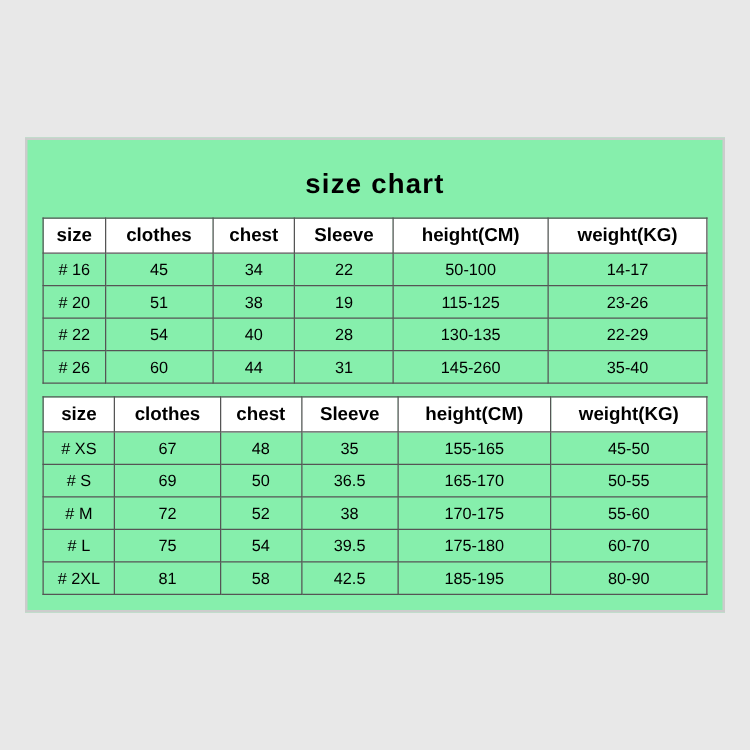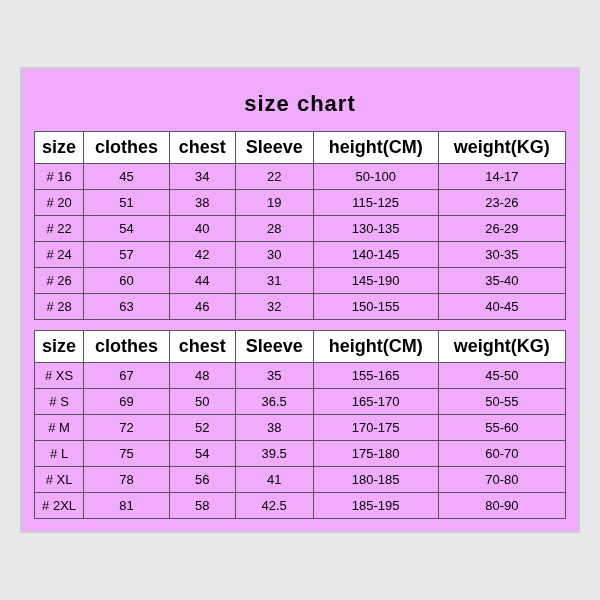--- a/index.html
+++ b/index.html
@@ -6,21 +6,21 @@
     body {
       width: 600px;
       height: 600px;
       background: #e8e8e8;
       display: flex;
       align-items: center;
       justify-content: center;
       font-family: Arial, sans-serif;
     }
     .card {
-      background: #f0abfc;
+      background: #86efac;
       border: 2px solid #ccc;
       width: 560px;
       padding: 12px;
     }
     .title {
       text-align: center;
       font-size: 22px;
       font-weight: bold;
       padding: 10px 0 14px 0;
       letter-spacing: 1px;
@@ -31,21 +31,21 @@
       font-size: 13px;
     }
     th, td {
       border: 1px solid #555;
       text-align: center;
       padding: 5px 2px;
     }
     thead tr th {
       background: #fff;
       font-weight: bold;
-      font-size: 18px;
+      font-size: 15px;
       text-align: center;
     }
     tbody tr td {
       font-size: 13px;
     }
     .section-gap {
       height: 10px;
     }
   </style>
 </head>
@@ -81,45 +81,29 @@
           <td>19</td>
           <td>115-125</td>
           <td>23-26</td>
         </tr>
         <tr>
           <td># 22</td>
           <td>54</td>
           <td>40</td>
           <td>28</td>
           <td>130-135</td>
-          <td>26-29</td>
-        </tr>
-        <tr>
-          <td># 24</td>
-          <td>57</td>
-          <td>42</td>
-          <td>30</td>
-          <td>140-145</td>
-          <td>30-35</td>
+          <td>22-29</td>
         </tr>
         <tr>
           <td># 26</td>
           <td>60</td>
           <td>44</td>
           <td>31</td>
-          <td>145-190</td>
+          <td>145-260</td>
           <td>35-40</td>
-        </tr>
-        <tr>
-          <td># 28</td>
-          <td>63</td>
-          <td>46</td>
-          <td>32</td>
-          <td>150-155</td>
-          <td>40-45</td>
         </tr>
       </tbody>
   </table>
 
   <div class="section-gap"></div>
 
   <table>
     <thead>
       <tr>
           <th>size</th>
@@ -157,28 +141,20 @@
         </tr>
         <tr>
           <td># L</td>
           <td>75</td>
           <td>54</td>
           <td>39.5</td>
           <td>175-180</td>
           <td>60-70</td>
         </tr>
         <tr>
-          <td># XL</td>
-          <td>78</td>
-          <td>56</td>
-          <td>41</td>
-          <td>180-185</td>
-          <td>70-80</td>
-        </tr>
-        <tr>
           <td># 2XL</td>
           <td>81</td>
           <td>58</td>
           <td>42.5</td>
           <td>185-195</td>
           <td>80-90</td>
         </tr>
       </tbody>
   </table>
 </div>

